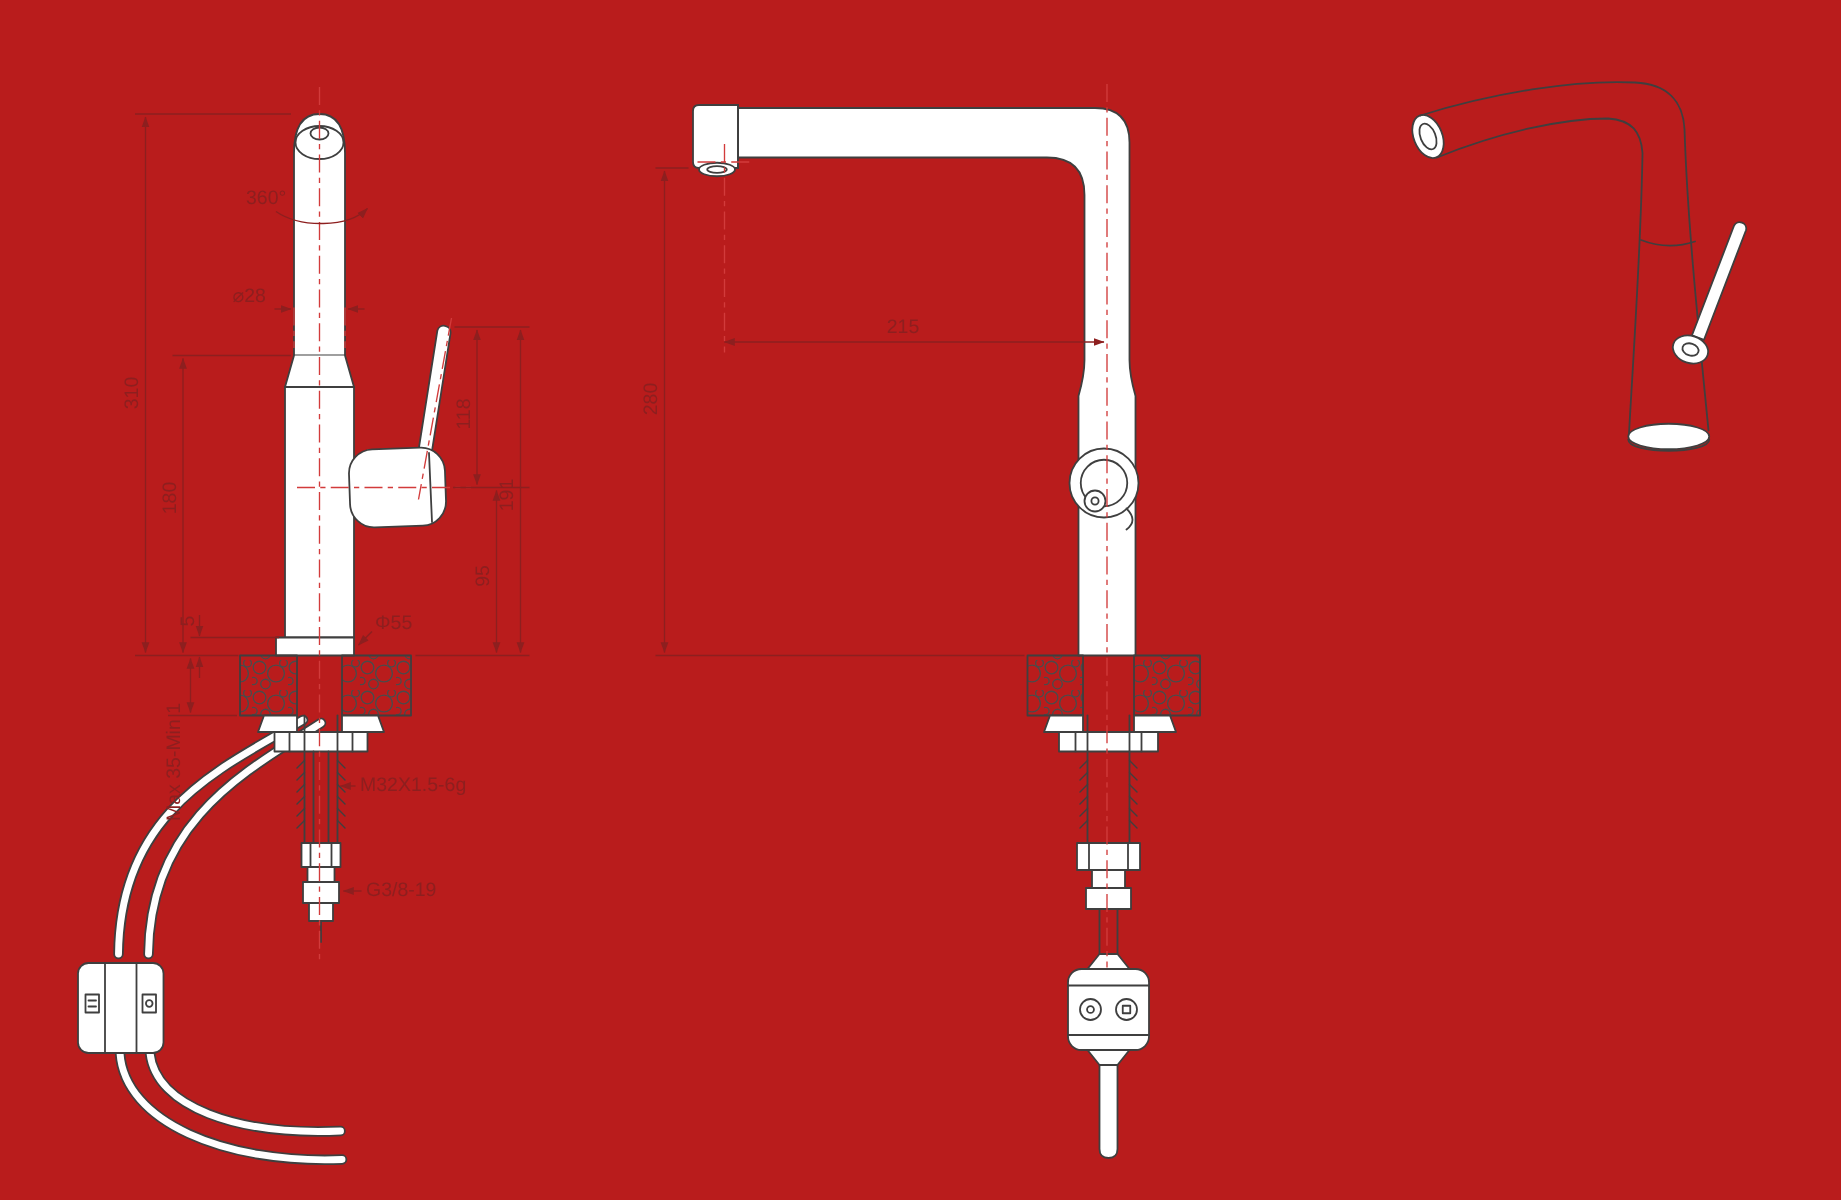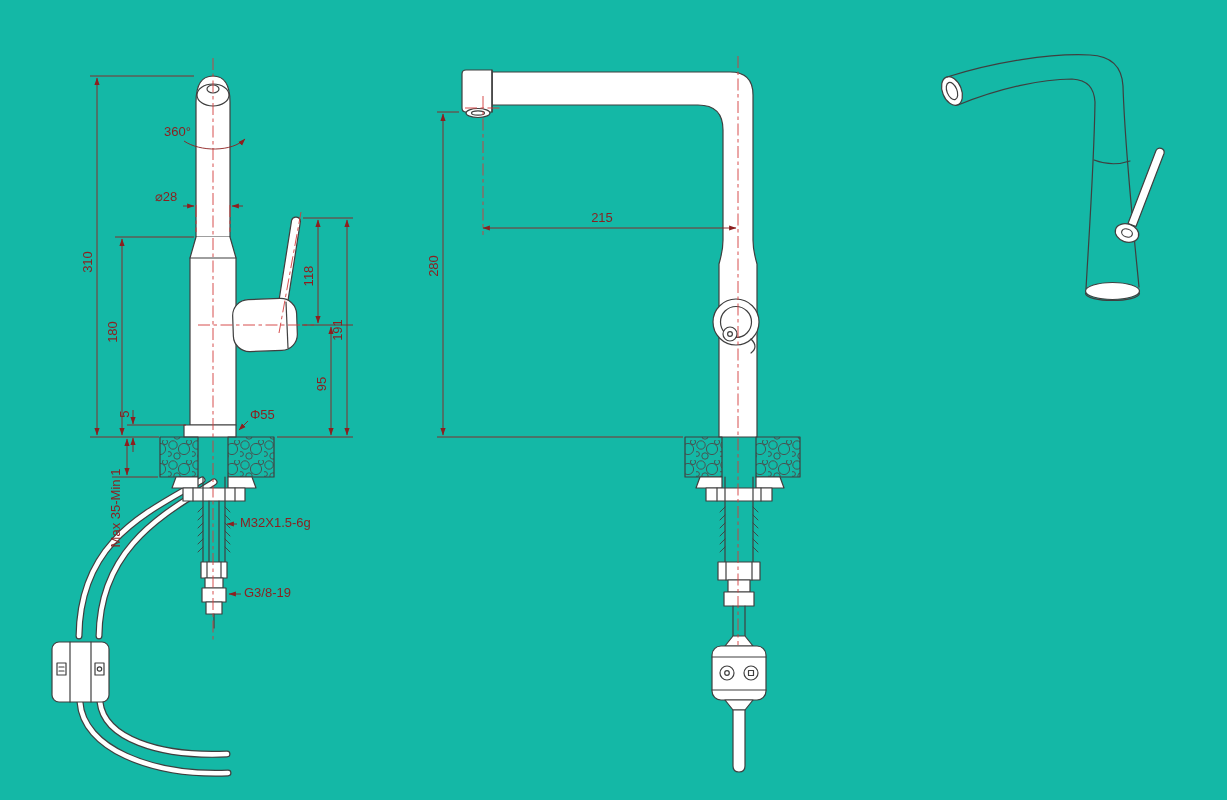--- a/index.html
+++ b/index.html
@@ -1,16 +1,16 @@
 <!DOCTYPE html>
 <html><head>
 <meta charset="utf-8">
 <style>
   html,body{margin:0;padding:0;background:#ffffff;}
-  .canvas{width:1227px;height:800px;background:#14b8a6;position:relative;overflow:hidden;}
+  .canvas{width:1227px;height:800px;background:#b91c1c;position:relative;overflow:hidden;}
   svg{display:block;}
   .obj{stroke:#3f3f3f;stroke-width:1.2;stroke-linejoin:round;stroke-linecap:round;}
   .thin{stroke:#3f3f3f;stroke-width:0.9;}
   .dim{stroke:#8d1f1f;stroke-width:0.9;fill:none;}
   .cl{stroke:#d23b3b;stroke-width:0.9;fill:none;stroke-dasharray:12 3.5 3.5 3.5;}
   .hoseO{stroke:#3f3f3f;stroke-width:7;fill:none;stroke-linecap:round;}
   .hoseI{stroke:#ffffff;stroke-width:4.6;fill:none;stroke-linecap:round;}
   .dim-text{font:13px "Liberation Sans", sans-serif;fill:#8d1f1f;text-anchor:middle;}
   .dim-label{font:13px "Liberation Sans", sans-serif;fill:#8d1f1f;text-anchor:start;}
 </style>

